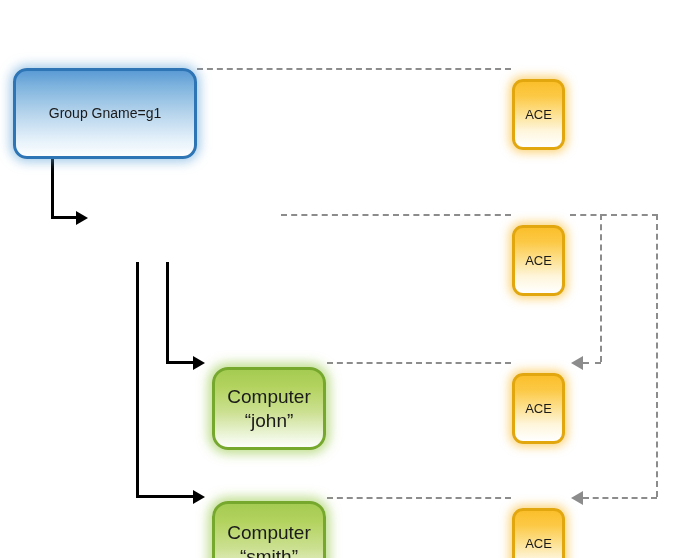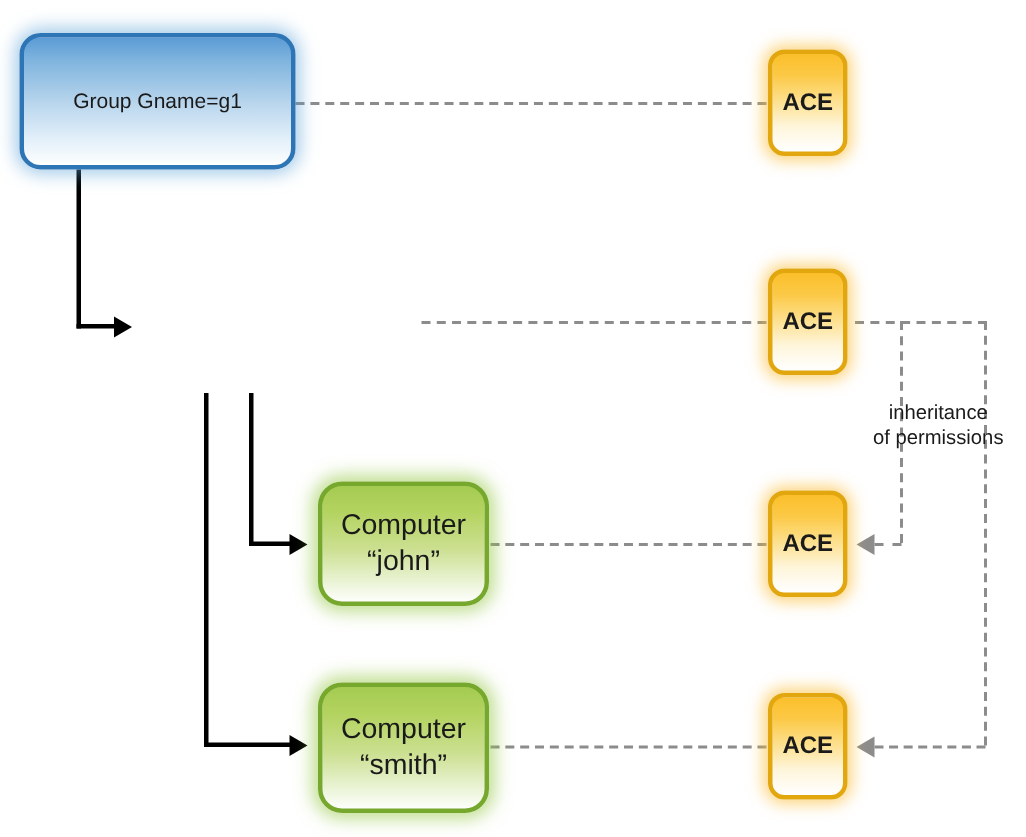--- a/index.html
+++ b/index.html
@@ -23,20 +23,21 @@
   .node {
     position: absolute;
     box-sizing: border-box;
     display: flex;
     align-items: center;
     justify-content: center;
     text-align: center;
     color: #1a1a1a;
     line-height: 1.22;
     user-select: none;
+    margin-top: 46px;
   }
 
   
   .node-group {
     border: 3px solid #2e75b6;
     border-radius: 14px;
     background: linear-gradient(to bottom,
                 #5b9bd5 0%,
                 #7fb4de 18%,
                 #b6d4ec 50%,
@@ -64,22 +65,21 @@
   .node-ace {
     border: 3px solid #e2a60f;
     border-radius: 11px;
     background: linear-gradient(to bottom,
                 #fbbf2b 0%,
                 #fcc946 22%,
                 #fde08d 48%,
                 #fef5da 74%,
                 #ffffff 100%);
     box-shadow: 0 0 10px 3px rgba(250,190,60,0.65);
-    font-size: 16px;
-    font-weight: bold;
+    font-size: 13px;
   }
 
   .node-label {
     display: block;
     white-space: pre-line;
   }
 
   
   .seg-v {
     position: absolute;
@@ -156,22 +156,20 @@
   <div class="dash-h" style="left:570px; top:214px; width:88px;"></div>
 
   <div class="dash-v" style="left:600px; top:214px; height:148px;"></div>
   <div class="dash-h" style="left:583px; top:362px; width:18px;"></div>
   <div class="arrowhead-left" style="left:571px; top:356px;"></div>
 
   <div class="dash-v" style="left:656px; top:214px; height:283px;"></div>
   <div class="dash-h" style="left:583px; top:497px; width:74px;"></div>
   <div class="arrowhead-left" style="left:571px; top:491px;"></div>
 
-  <div class="annotation" style="left:567px; top:267px; width:117px;">inheritance
-of permissions</div>
 
   <div class="node node-group" style="left:13px; top:22px; width:184px; height:91px;">
     <span class="node-label">Group Gname=g1</span>
   </div>
 
 
   <div class="node node-computer" style="left:212px; top:321px; width:114px; height:83px;">
     <span class="node-label">Computer
 “john”</span>
   </div>

